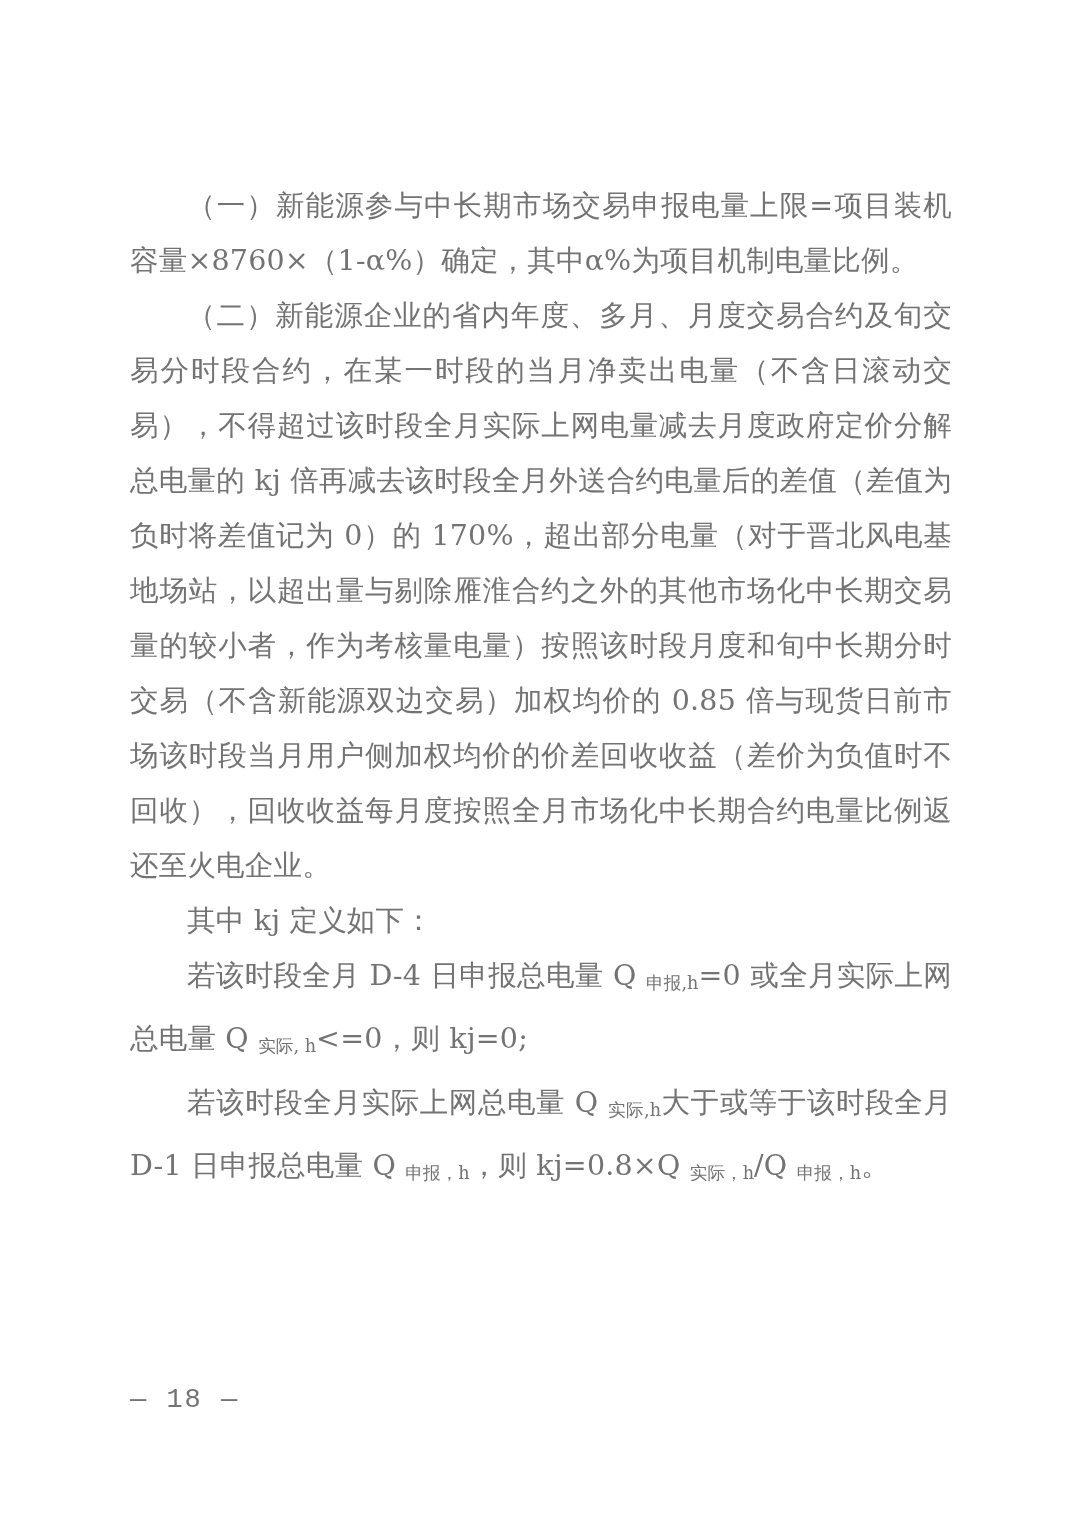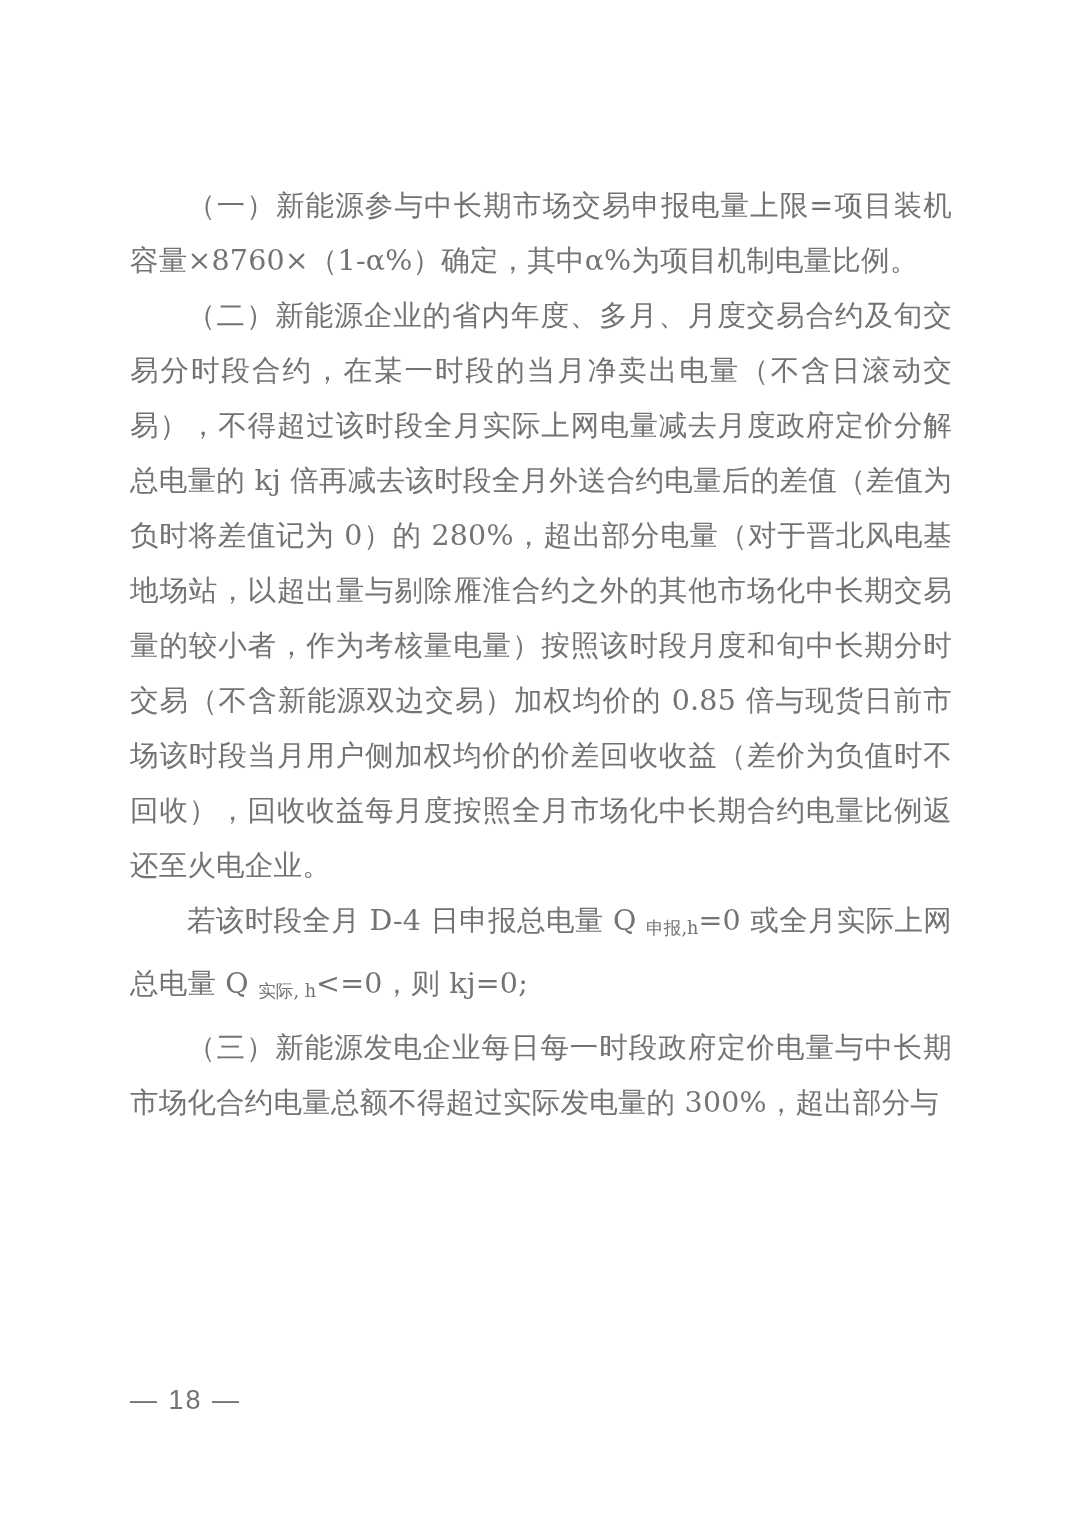--- a/index.html
+++ b/index.html
@@ -39,37 +39,38 @@
     font-size: 0.62em;
     vertical-align: -0.25em;
     letter-spacing: 0;
   }
   .footer {
     position: absolute;
     left: 130px;
     top: 1385px;
     width: 822px;
     font-size: 27px;
-    font-family: Liberation Sans, sans-serif;
+    font-family: Liberation Mono, monospace;
     letter-spacing: 2px;
   }
 </style>
 </head>
 <body>
 
 <div class="page">
   <div class="content">
 
     <p class="para indent">（一）新能源参与中长期市场交易申报电量上限=项目装机容量×8760×（1-α%）确定，其中α%为项目机制电量比例。</p>
 
-    <p class="para indent">（二）新能源企业的省内年度、多月、月度交易合约及旬交易分时段合约，在某一时段的当月净卖出电量（不含日滚动交易），不得超过该时段全月实际上网电量减去月度政府定价分解总电量的 kj 倍再减去该时段全月外送合约电量后的差值（差值为负时将差值记为 0）的 280%，超出部分电量（对于晋北风电基地场站，以超出量与剔除雁淮合约之外的其他市场化中长期交易量的较小者，作为考核量电量）按照该时段月度和旬中长期分时交易（不含新能源双边交易）加权均价的 0.85 倍与现货日前市场该时段当月用户侧加权均价的价差回收收益（差价为负值时不回收），回收收益每月度按照全月市场化中长期合约电量比例返还至火电企业。</p>
+    <p class="para indent">（二）新能源企业的省内年度、多月、月度交易合约及旬交易分时段合约，在某一时段的当月净卖出电量（不含日滚动交易），不得超过该时段全月实际上网电量减去月度政府定价分解总电量的 kj 倍再减去该时段全月外送合约电量后的差值（差值为负时将差值记为 0）的 170%，超出部分电量（对于晋北风电基地场站，以超出量与剔除雁淮合约之外的其他市场化中长期交易量的较小者，作为考核量电量）按照该时段月度和旬中长期分时交易（不含新能源双边交易）加权均价的 0.85 倍与现货日前市场该时段当月用户侧加权均价的价差回收收益（差价为负值时不回收），回收收益每月度按照全月市场化中长期合约电量比例返还至火电企业。</p>
 
+    <p class="para indent">其中 kj 定义如下：</p>
 
     <p class="para indent"><span>若该时段全月 D-4 日申报总电量 Q </span><span class="sub">申报,h</span><span>=0 或全月实际上网总电量 Q </span><span class="sub">实际, h</span><span>&lt;=0，则 kj=0;</span></p>
 
 
+    <p class="para indent"><span>若该时段全月实际上网总电量 Q </span><span class="sub">实际,h</span><span>大于或等于该时段全月 D-1 日申报总电量 Q </span><span class="sub">申报，h</span><span>，则 kj=0.8×Q </span><span class="sub">实际，h</span><span>/Q </span><span class="sub">申报，h</span><span>。</span></p>
 
-    <p class="para indent">（三）新能源发电企业每日每一时段政府定价电量与中长期市场化合约电量总额不得超过实际发电量的 300%，超出部分与</p>
 
   </div>
 
   <div class="footer">— 18 —</div>
 </div>
 
 </body></html>

